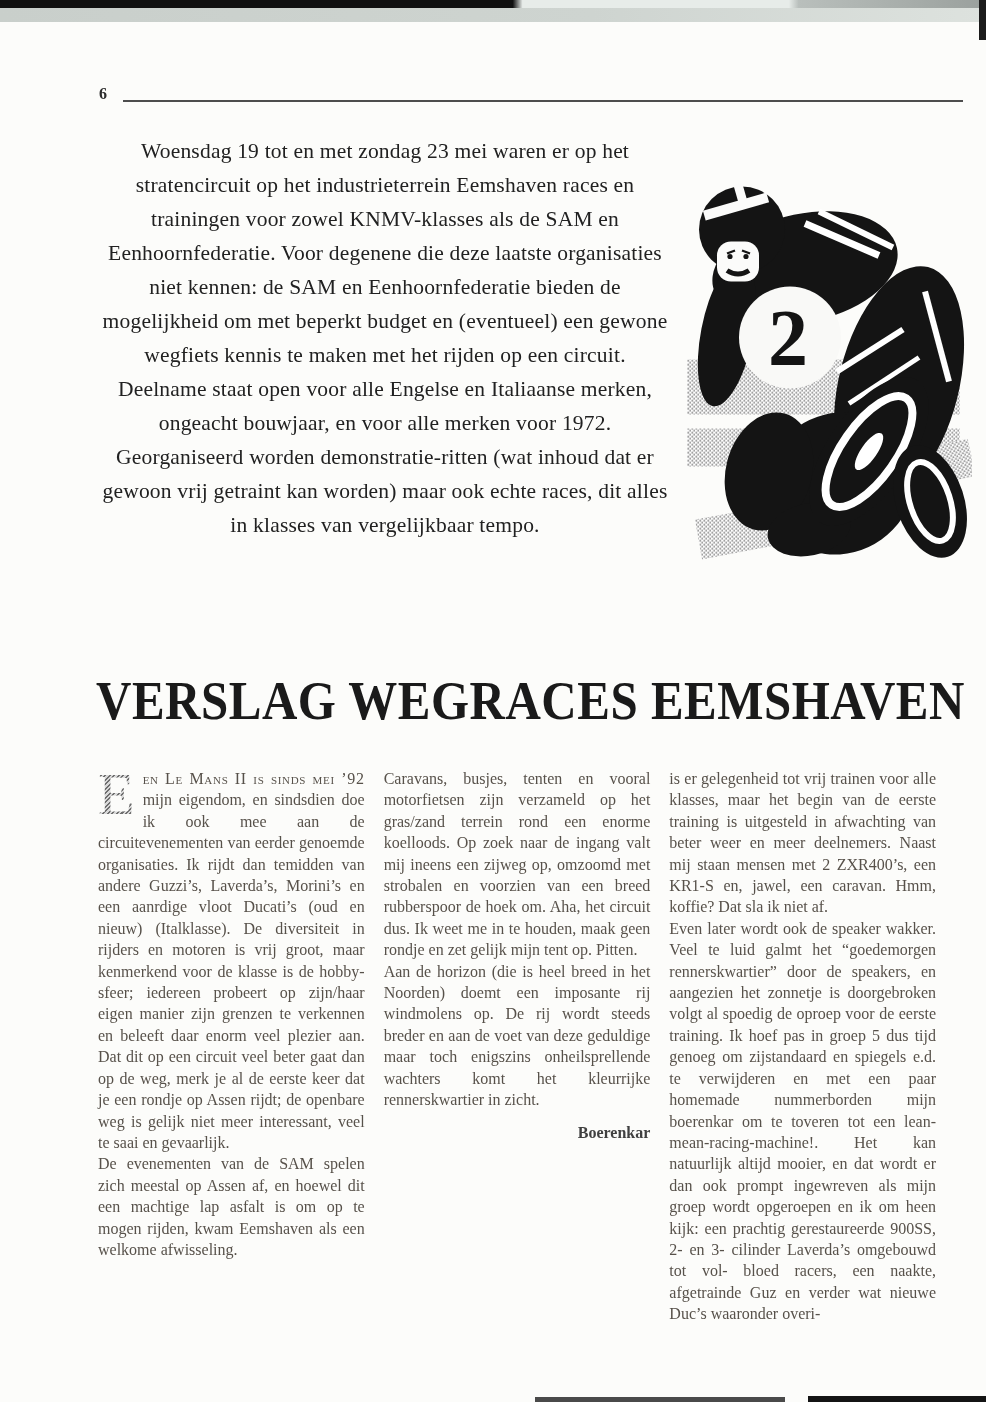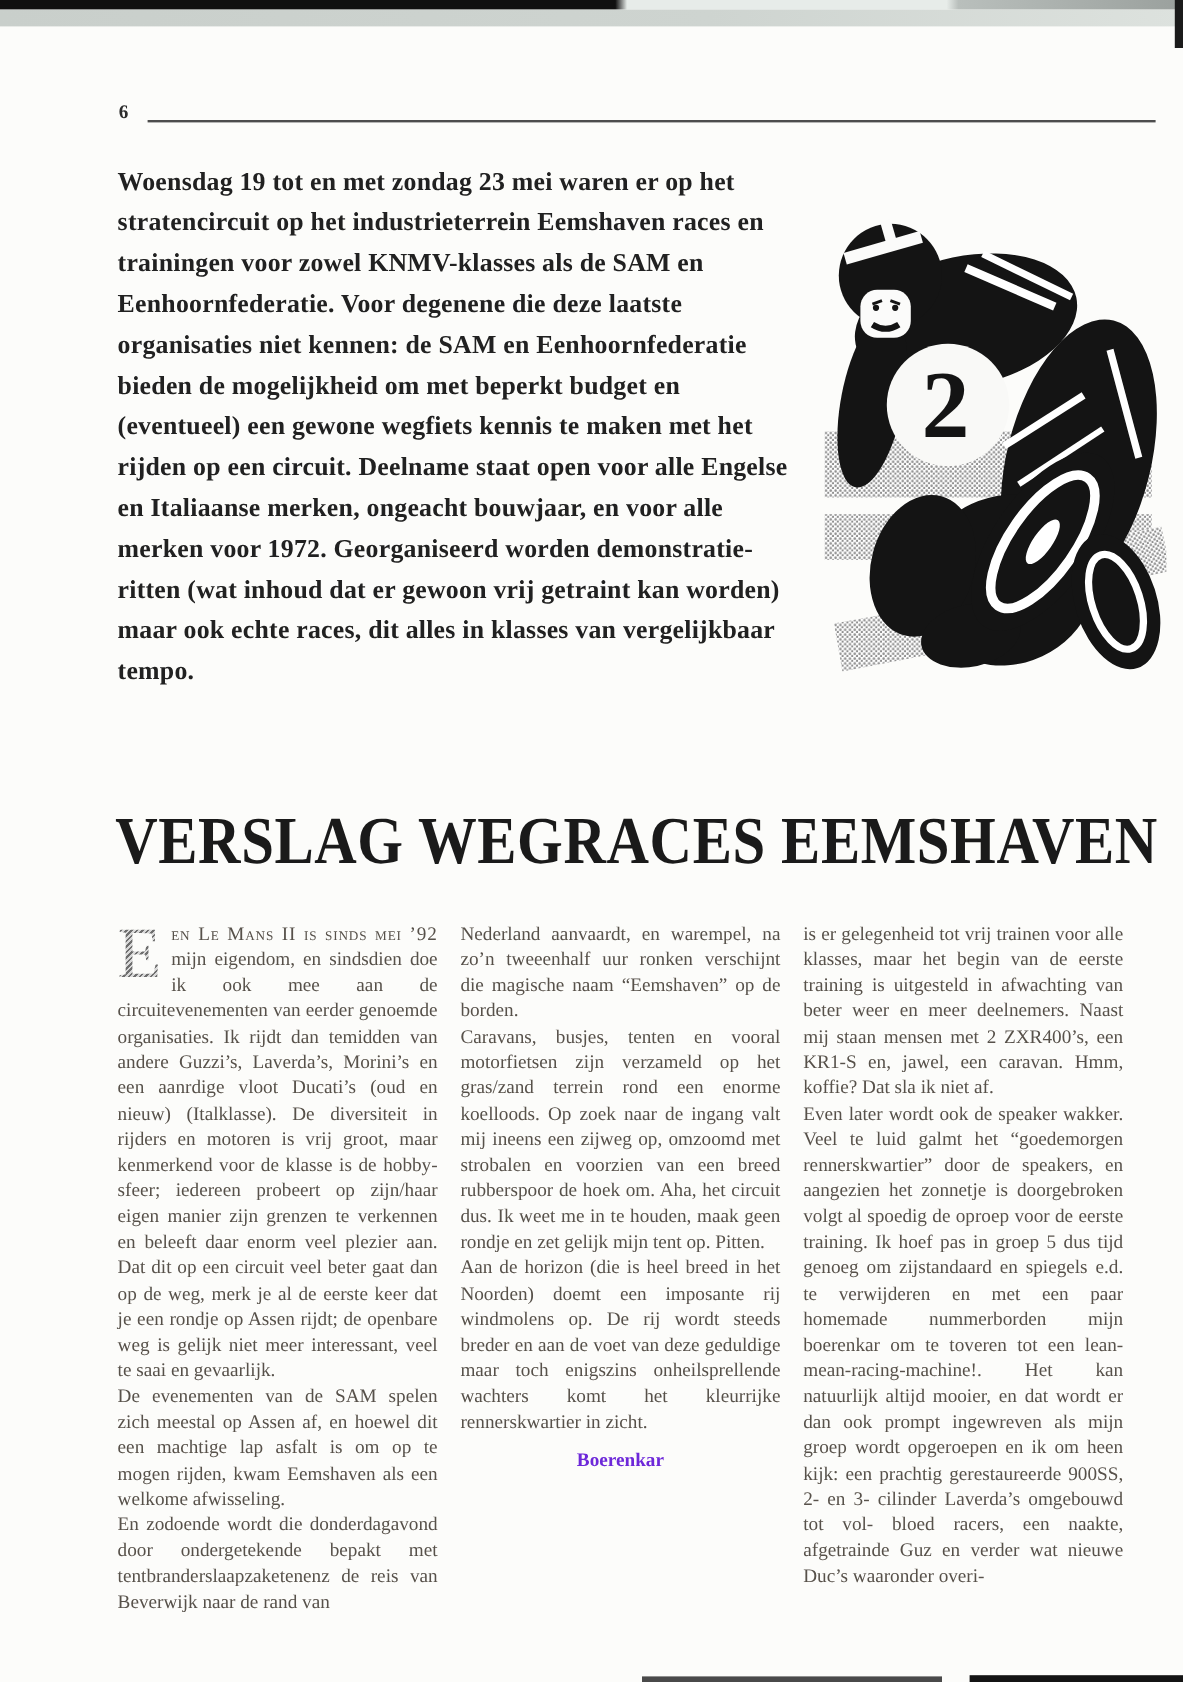--- a/index.html
+++ b/index.html
@@ -15,22 +15,22 @@
     background:linear-gradient(90deg,#c9cfcb 0%,#ced4d0 60%,#dde2de 100%);}
   .scan-corner-right{position:absolute;top:0;right:0;width:7px;height:40px;background:#1b1b1b;}
   .scan-bottom-a{position:absolute;bottom:0;left:535px;width:250px;height:5px;background:#4a4a4a;}
   .scan-bottom-b{position:absolute;bottom:0;left:808px;width:178px;height:6px;background:#141414;}
 
   .page-number{position:absolute;left:99px;top:85px;font-size:16px;font-weight:bold;color:#2c2c2c;}
   .header-rule{position:absolute;left:123px;top:100px;width:840px;height:2px;background:#4d4d4d;border:0;}
 
   .intro{
     position:absolute;left:98px;top:134px;width:574px;
-    font-size:21.5px;line-height:34px;font-weight:bold;color:#212121;
-    letter-spacing:0.2px;text-align:left;
+    font-size:21.5px;line-height:34px;font-weight:normal;color:#212121;
+    letter-spacing:0.2px;text-align:center;
   }
 
   .headline{
     position:absolute;left:96px;top:668px;width:852px;
     font-size:49px;font-weight:bold;color:#1a1a1a;white-space:nowrap;
     transform:scaleY(1.14);transform-origin:top left;letter-spacing:0.5px;
   }
 
   .illustration{position:absolute;left:687px;top:170px;width:285px;height:418px;}
   .illustration svg{display:block;width:100%;height:100%;}
@@ -43,21 +43,21 @@
     color:#9a9a9a;
   }
   @supports ((-webkit-background-clip:text) or (background-clip:text)){
     .dropcap{
       background:repeating-linear-gradient(135deg,#6f6f6f 0 1.5px,#d8d8d8 1.5px 3.2px);
       -webkit-background-clip:text;background-clip:text;color:transparent;
     }
   }
   .smallcaps{font-variant:small-caps;letter-spacing:0.7px;margin-top:27px;}
   .smallcaps::after{content:" ";}
-  .subhead{font-weight:bold;color:#6d28d9;margin:11px 0 2px 0 !important;text-align:center;}
+  .subhead{font-weight:bold;color:#404040;margin:11px 0 2px 0 !important;text-align:right;}
 </style>
 </head>
 <body>
 
 <div class="page">
 
   <div class="scan-bar-top"></div>
   <div class="scan-band"></div>
   <div class="scan-corner-right"></div>
   <div class="scan-bottom-a"></div>
@@ -133,25 +133,23 @@
 
   <div class="headline">VERSLAG WEGRACES EEMSHAVEN</div>
 
   <div class="columns">
 
     <div class="col">
       <p>
         <span class="dropcap">E</span><span class="smallcaps">en Le Mans II is sinds mei ’92</span><span>mijn eigendom, en sindsdien doe ik ook mee aan de circuitevenementen van eerder genoemde organisaties. Ik rijdt dan temidden van andere Guzzi’s, Laverda’s, Morini’s en een aanrdige vloot Ducati’s (oud en nieuw) (Italklasse). De diversiteit in rijders  en motoren is vrij groot, maar kenmerkend voor de klasse is de hobby-sfeer; iedereen probeert op zijn/haar eigen manier zijn grenzen te verkennen en beleeft daar enorm veel plezier aan. Dat dit op een circuit veel beter gaat dan op de weg, merk je al de eerste keer dat je een rondje op Assen rijdt; de openbare weg is gelijk niet meer interessant, veel te saai en gevaarlijk.</span>
       </p>
       <p>De evenementen van de SAM spelen zich meestal op Assen af, en hoewel dit een machtige lap asfalt is om op te mogen rijden, kwam Eemshaven als een welkome afwisseling.</p>
-      <p>En zodoende wordt die donderdagavond door ondergetekende bepakt met tentbranderslaapzaketenenz de reis van Beverwijk naar de rand van</p>
     </div>
 
     <div class="col">
-      <p>Nederland aanvaardt, en warempel, na zo’n tweeenhalf uur ronken verschijnt die magische naam “Eemshaven” op de borden.</p>
       <p>Caravans, busjes, tenten en vooral motorfietsen zijn verzameld op het gras/zand terrein rond een enorme koelloods. Op zoek naar de ingang valt mij ineens een zijweg op, omzoomd met strobalen en voorzien van een breed rubberspoor de hoek om. Aha, het circuit dus. Ik weet me in te houden, maak geen rondje en zet gelijk mijn tent op. Pitten.</p>
       <p>Aan de horizon (die is heel breed in het Noorden) doemt een imposante rij windmolens op. De rij wordt steeds breder en aan de voet van deze geduldige maar toch enigszins onheilsprellende wachters komt het kleurrijke rennerskwartier in zicht.</p>
       <p class="subhead">Boerenkar</p>
     </div>
 
     <div class="col">
       <p>is er gelegenheid tot vrij trainen voor alle klasses, maar het begin van de eerste training is uitgesteld in afwachting van beter weer en meer deelnemers. Naast mij staan mensen met 2 ZXR400’s, een KR1-S en, jawel, een caravan. Hmm, koffie? Dat sla ik niet af.</p>
       <p>Even later wordt ook de speaker wakker. Veel te luid galmt het “goedemorgen rennerskwartier” door de speakers, en aangezien het zonnetje is doorgebroken volgt al spoedig de oproep voor de eerste training. Ik hoef pas in groep 5 dus tijd genoeg om zijstandaard en spiegels e.d. te verwijderen en met een paar homemade nummerborden mijn boerenkar om te toveren tot een lean-mean-racing-machine!. Het kan natuurlijk altijd mooier, en dat wordt er dan ook prompt ingewreven als mijn groep wordt opgeroepen en ik om heen kijk: een prachtig gerestaureerde 900SS, 2- en 3- cilinder Laverda’s omgebouwd tot vol- bloed racers, een naakte, afgetrainde Guz en verder wat nieuwe Duc’s waaronder overi-</p>
     </div>
 

